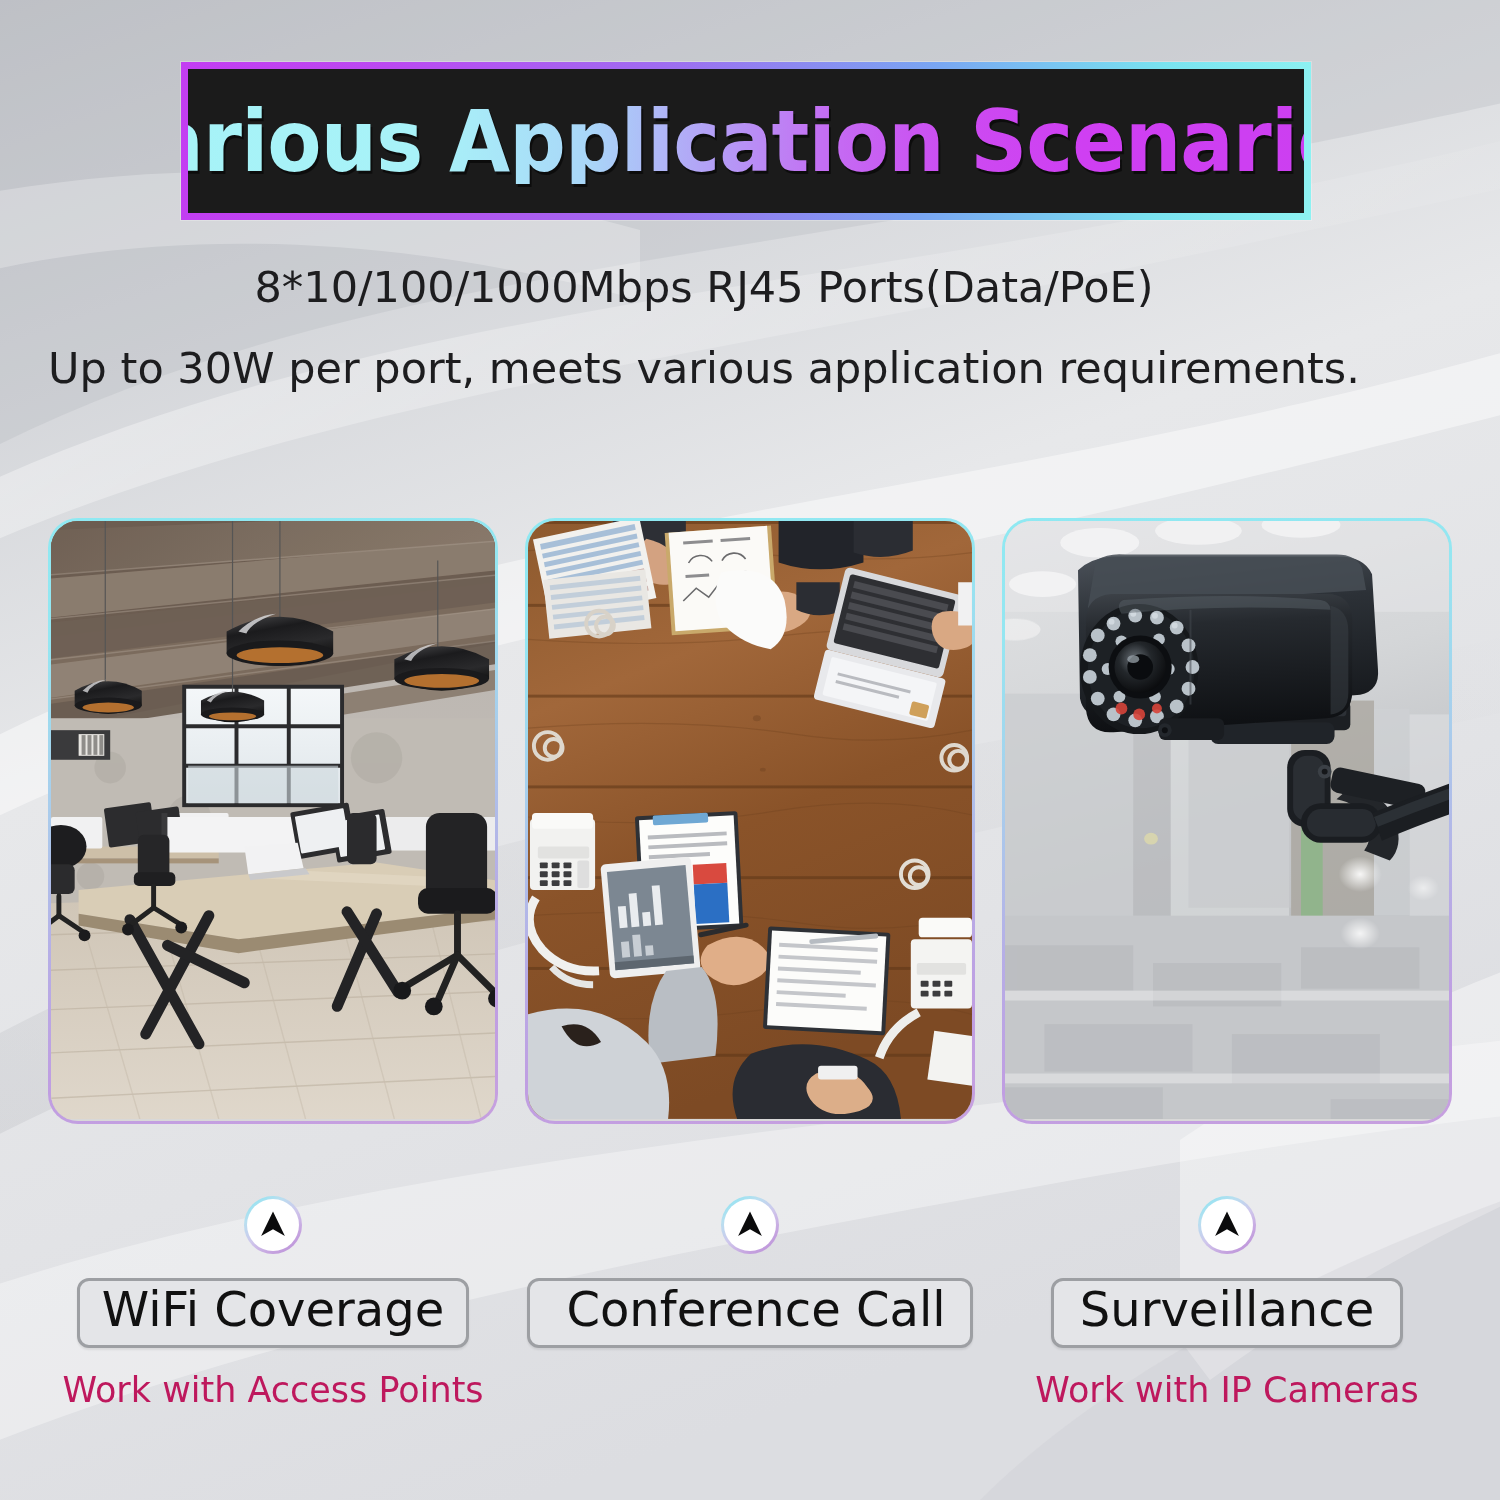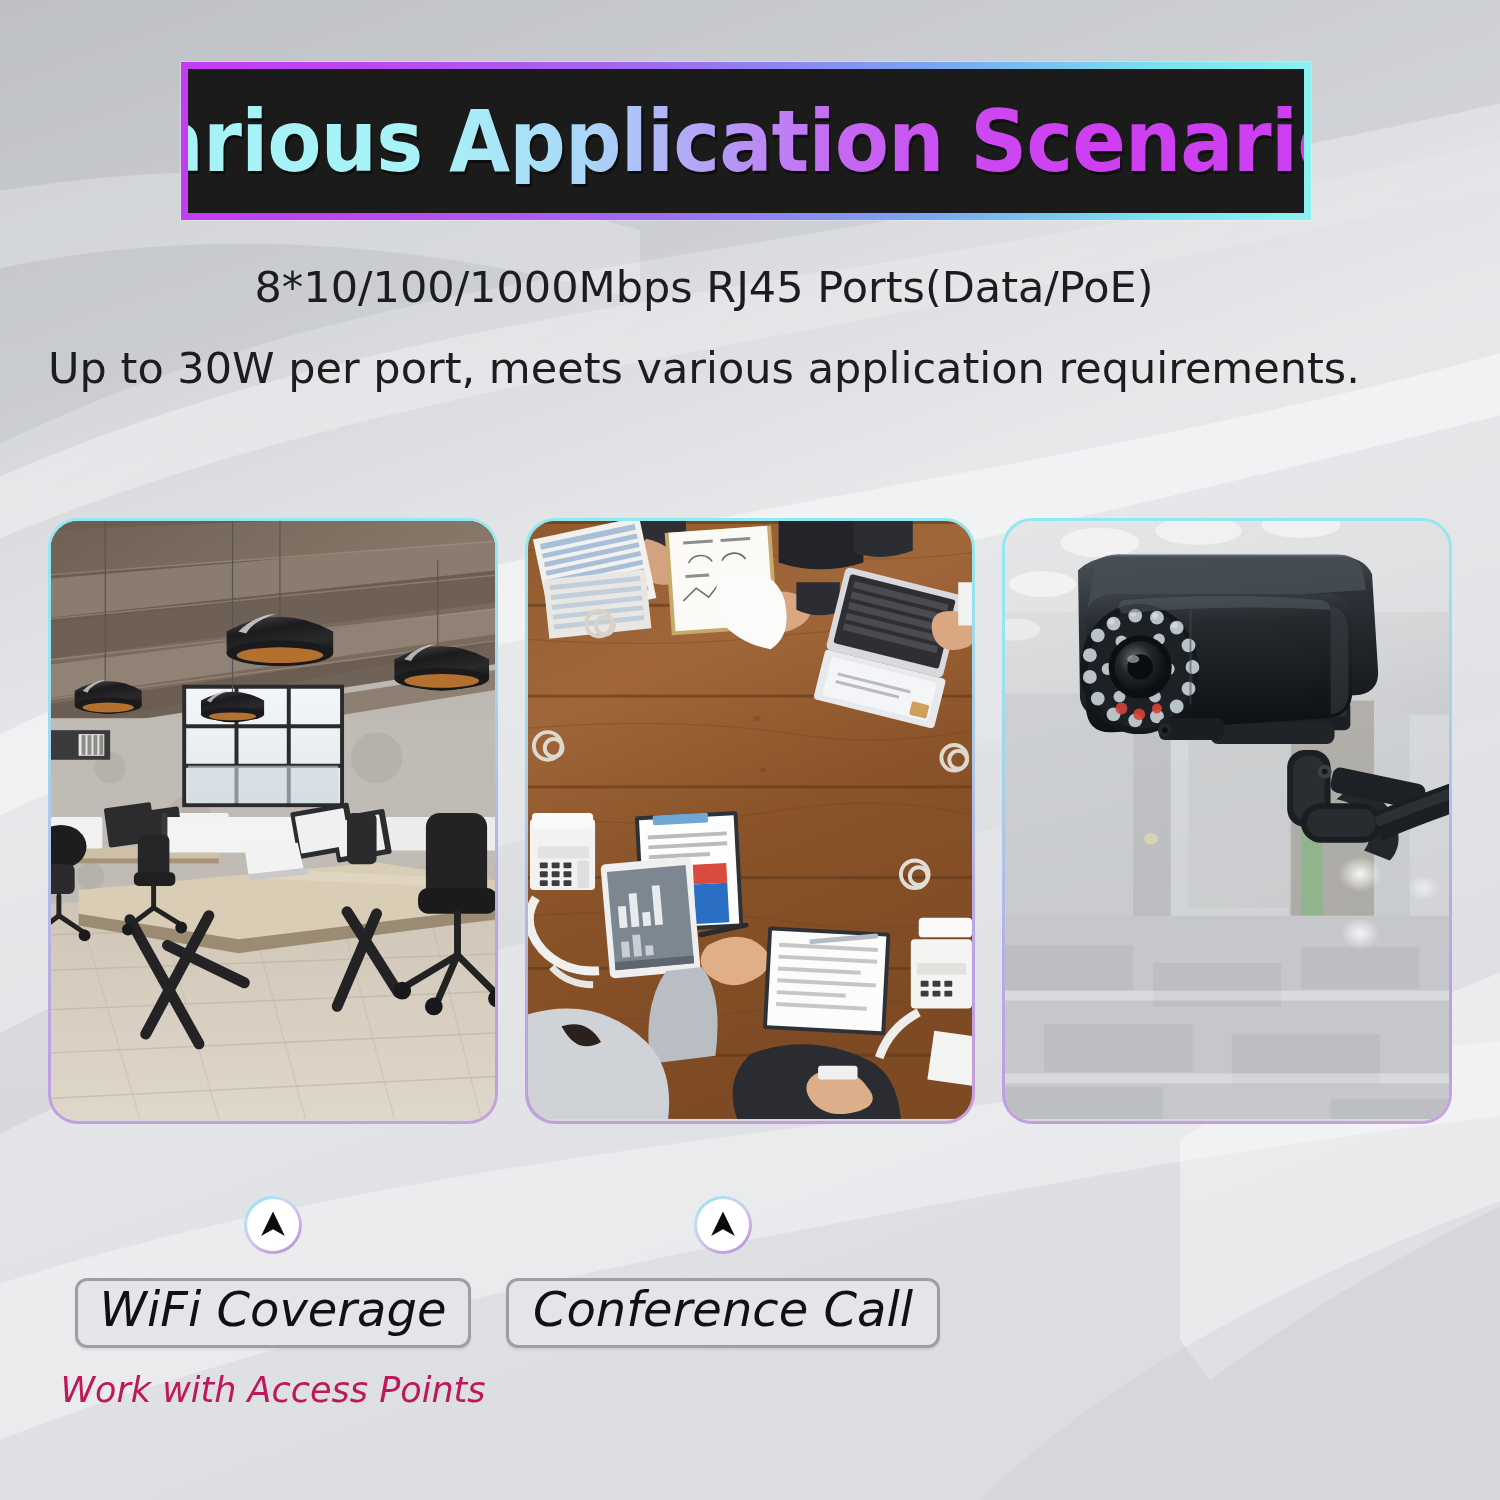--- a/index.html
+++ b/index.html
@@ -78,21 +78,21 @@
     border-radius:27px;
     overflow:hidden;
     position:relative;
     background:#d8d8d8;
   }
   .photo{ position:absolute; inset:0; }
 
   
   .features{
     position:absolute; top:1196px; left:48px; width:1404px; height:230px;
-    display:flex; font-style:italic;
+    display:flex; justify-content:space-between;
   }
   .feature{
     width:450px; display:flex; flex-direction:column; align-items:center;
   }
   .pin{
     width:58px; height:58px; border-radius:50%;
     background:
       linear-gradient(#fff,#fff) padding-box,
       linear-gradient(145deg,#7fe6f3 0%, #b9dff0 28%, #cfc7ec 52%, #c6a5e0 75%, #b88ad6 100%) border-box;
     border:3px solid transparent;
@@ -119,21 +119,21 @@
   .caption{
     margin-top:22px;
     font-family:"DejaVu Sans", sans-serif;
     font-size:35px;
     color:#be185d;
     white-space:nowrap;
   }
 
   
   .f1 .chip{ padding-left:22px; padding-right:22px; }
-  .f2 .chip{ padding-left:24px; padding-right:24px; }
+  .f2 .chip{ padding-left:36px; padding-right:24px; }
   .f3 .chip{ padding-left:26px; padding-right:26px; }
 </style>
 </head>
 <body>
 
 <svg id="bg" viewBox="0 0 1500 1500" preserveAspectRatio="none">
   <defs>
     <linearGradient id="bgGrad" x1="0" y1="0" x2="0.35" y2="1">
       <stop offset="0" stop-color="#c2c4c9"></stop>
       <stop offset="0.22" stop-color="#d3d5d9"></stop>
@@ -825,15 +825,26 @@
       <div class="pin">
         <svg viewBox="0 0 40 40">
           <path d="M20 4 L34 33 L20 25 L6 33 Z" fill="#0b0b0c"></path>
         </svg>
       </div>
       <div class="chip">
         <span class="chip-text">Conference Call</span>
       </div>
     </div>
 
+    <div class="feature f3">
+      <div class="pin">
+        <svg viewBox="0 0 40 40">
+          <path d="M20 4 L34 33 L20 25 L6 33 Z" fill="#0b0b0c"></path>
+        </svg>
+      </div>
+      <div class="chip">
+        <span class="chip-text">Surveillance</span>
+      </div>
+      <div class="caption">Work with IP Cameras</div>
+    </div>
   </div>
 
 </div>
 
 </body></html>

